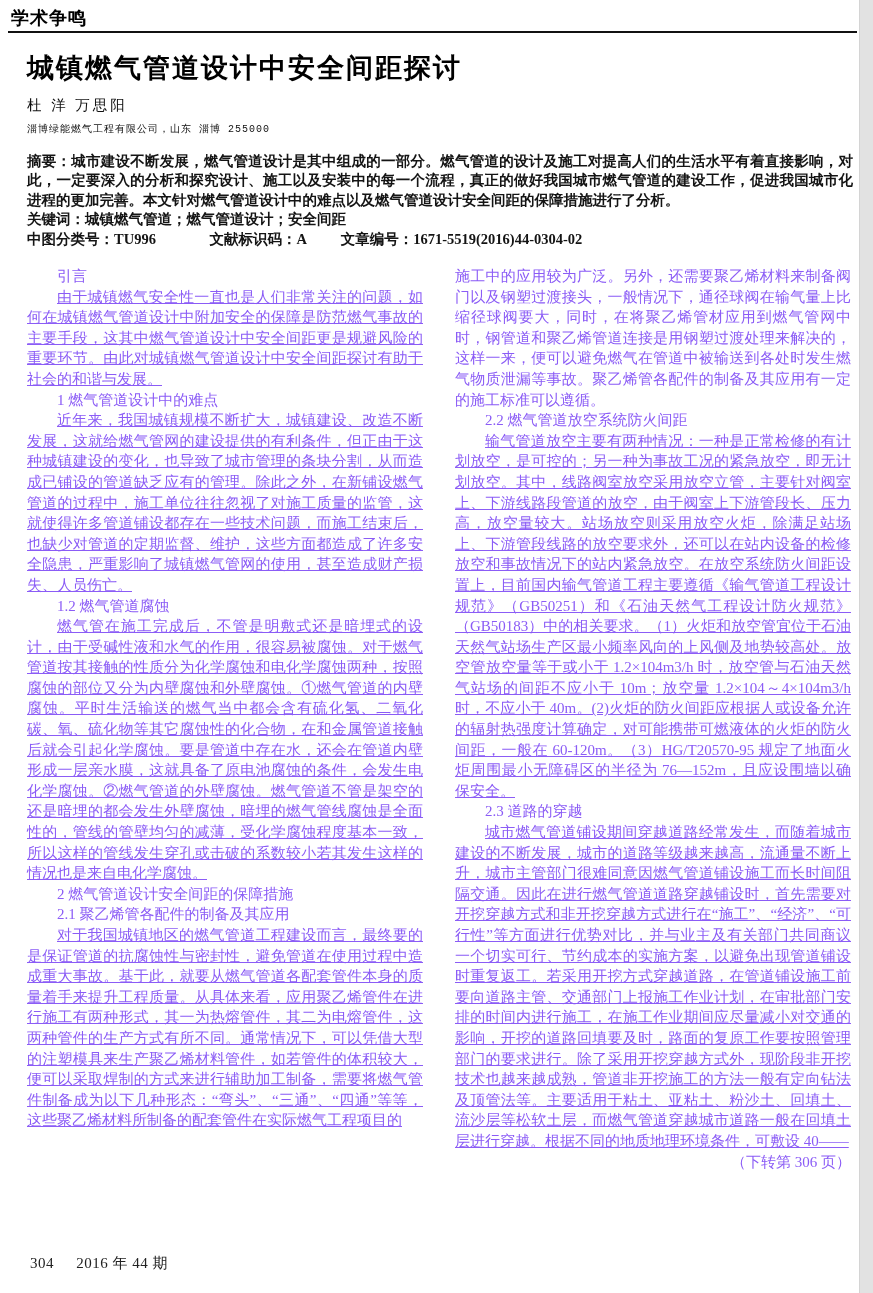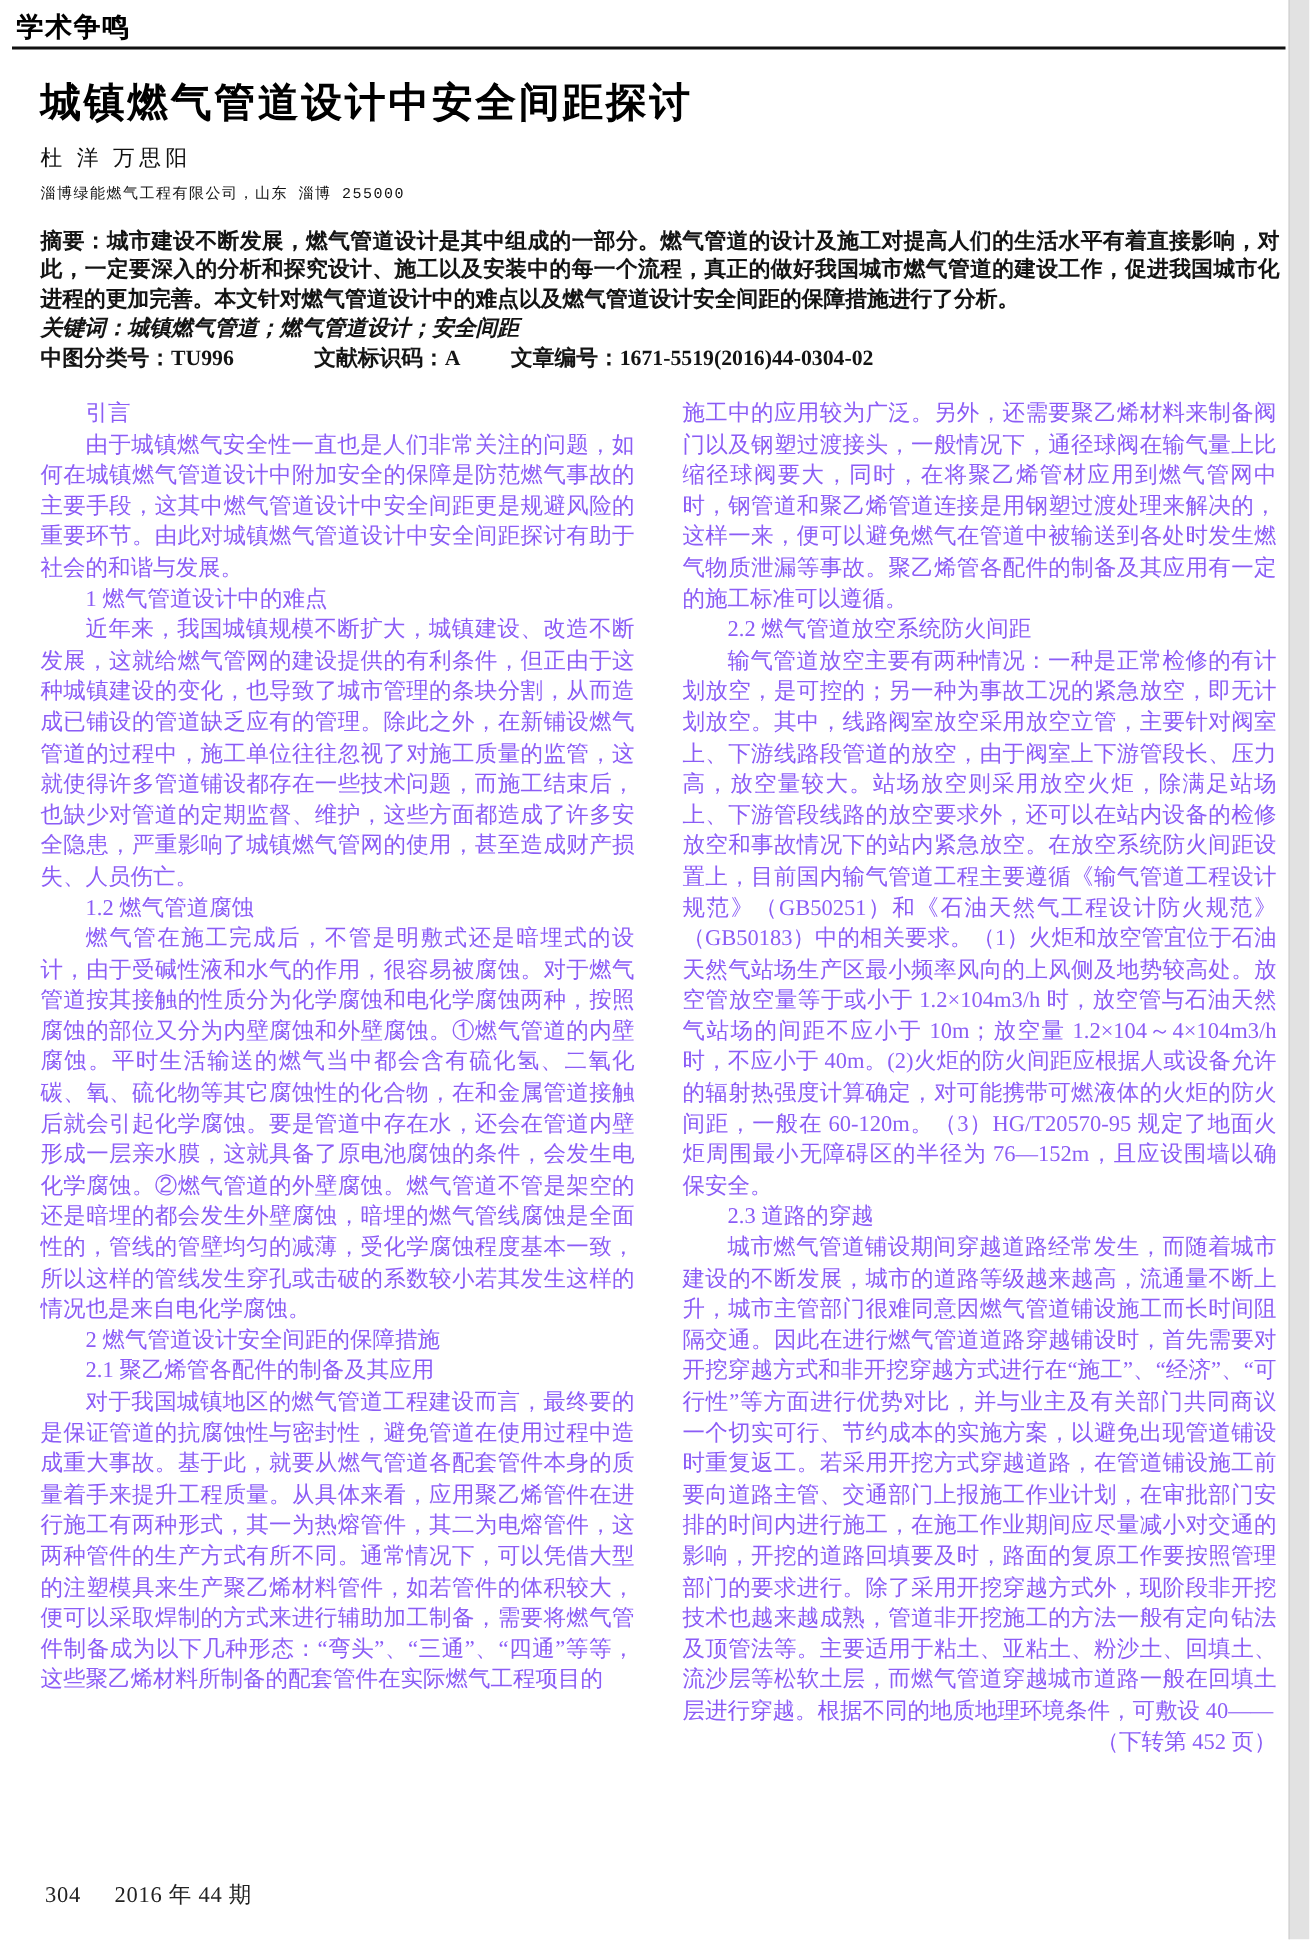--- a/index.html
+++ b/index.html
@@ -29,32 +29,32 @@
     font-size:14.5px;margin:10px 0 0 0;letter-spacing:3px;color:#111;
   }
   .article-affiliation{
     font-size:10px;margin:7px 0 0 0;letter-spacing:1px;color:#111;font-family:Liberation Mono, monospace;
   }
   .meta-block{
     position:absolute;left:27px;top:152px;width:826px;
     font-size:14.5px;line-height:19.4px;font-weight:600;color:#141414;
   }
   .meta-abstract{margin:0;text-align:justify;}
-  .meta-keywords{margin:0;font-style:italic;}
+  .meta-keywords{margin:0;}
   .meta-class-line{margin:0;}
   .meta-class-line .seg1{margin-right:50px;}
   .meta-class-line .seg2{margin-right:30px;}
   .columns{
     position:absolute;left:27px;top:266px;width:824px;
     display:flex;gap:32px;
   }
   .col{width:396px;font-size:15px;line-height:20.6px;color:#8b5cf6;}
   .col p{margin:0;text-align:justify;}
   .col p.h{text-indent:2em;}
-  .col p.para{text-indent:2em;}
+  .col p.para{text-indent:2em;text-decoration:underline;}
   .col p.cont{text-indent:0;}
   .col p.note{text-align:right;text-indent:0;}
   .page-footer{
     position:absolute;left:30px;top:1254px;font-size:15px;color:#222;
     letter-spacing:0.5px;
   }
   .page-footer .pageno{margin-right:18px;}
 </style>
 </head>
 <body>
@@ -90,20 +90,20 @@
     <p class="h">2 燃气管道设计安全间距的保障措施</p>
     <p class="h">2.1 聚乙烯管各配件的制备及其应用</p>
     <p class="para">对于我国城镇地区的燃气管道工程建设而言，最终要的是保证管道的抗腐蚀性与密封性，避免管道在使用过程中造成重大事故。基于此，就要从燃气管道各配套管件本身的质量着手来提升工程质量。从具体来看，应用聚乙烯管件在进行施工有两种形式，其一为热熔管件，其二为电熔管件，这两种管件的生产方式有所不同。通常情况下，可以凭借大型的注塑模具来生产聚乙烯材料管件，如若管件的体积较大，便可以采取焊制的方式来进行辅助加工制备，需要将燃气管件制备成为以下几种形态：“弯头”、“三通”、“四通”等等，这些聚乙烯材料所制备的配套管件在实际燃气工程项目的</p>
   </div>
   <div class="col">
     <p class="cont">施工中的应用较为广泛。另外，还需要聚乙烯材料来制备阀门以及钢塑过渡接头，一般情况下，通径球阀在输气量上比缩径球阀要大，同时，在将聚乙烯管材应用到燃气管网中时，钢管道和聚乙烯管道连接是用钢塑过渡处理来解决的，这样一来，便可以避免燃气在管道中被输送到各处时发生燃气物质泄漏等事故。聚乙烯管各配件的制备及其应用有一定的施工标准可以遵循。</p>
     <p class="h">2.2 燃气管道放空系统防火间距</p>
     <p class="para">输气管道放空主要有两种情况：一种是正常检修的有计划放空，是可控的；另一种为事故工况的紧急放空，即无计划放空。其中，线路阀室放空采用放空立管，主要针对阀室上、下游线路段管道的放空，由于阀室上下游管段长、压力高，放空量较大。站场放空则采用放空火炬，除满足站场上、下游管段线路的放空要求外，还可以在站内设备的检修放空和事故情况下的站内紧急放空。在放空系统防火间距设置上，目前国内输气管道工程主要遵循《输气管道工程设计规范》（GB50251）和《石油天然气工程设计防火规范》（GB50183）中的相关要求。（1）火炬和放空管宜位于石油天然气站场生产区最小频率风向的上风侧及地势较高处。放空管放空量等于或小于 1.2×104m3/h 时，放空管与石油天然气站场的间距不应小于 10m；放空量 1.2×104～4×104m3/h 时，不应小于 40m。(2)火炬的防火间距应根据人或设备允许的辐射热强度计算确定，对可能携带可燃液体的火炬的防火间距，一般在 60-120m。（3）HG/T20570-95 规定了地面火炬周围最小无障碍区的半径为 76—152m，且应设围墙以确保安全。</p>
     <p class="h">2.3 道路的穿越</p>
     <p class="para">城市燃气管道铺设期间穿越道路经常发生，而随着城市建设的不断发展，城市的道路等级越来越高，流通量不断上升，城市主管部门很难同意因燃气管道铺设施工而长时间阻隔交通。因此在进行燃气管道道路穿越铺设时，首先需要对开挖穿越方式和非开挖穿越方式进行在“施工”、“经济”、“可行性”等方面进行优势对比，并与业主及有关部门共同商议一个切实可行、节约成本的实施方案，以避免出现管道铺设时重复返工。若采用开挖方式穿越道路，在管道铺设施工前要向道路主管、交通部门上报施工作业计划，在审批部门安排的时间内进行施工，在施工作业期间应尽量减小对交通的影响，开挖的道路回填要及时，路面的复原工作要按照管理部门的要求进行。除了采用开挖穿越方式外，现阶段非开挖技术也越来越成熟，管道非开挖施工的方法一般有定向钻法及顶管法等。主要适用于粘土、亚粘土、粉沙土、回填土、流沙层等松软土层，而燃气管道穿越城市道路一般在回填土层进行穿越。根据不同的地质地理环境条件，可敷设 40——</p>
-    <p class="note">（下转第 452 页）</p>
+    <p class="note">（下转第 306 页）</p>
   </div>
 </div>
 
 <div class="page-footer">
   <span class="pageno">304</span>
   <span class="issue">2016 年 44 期</span>
 </div>
 
 </body></html>

